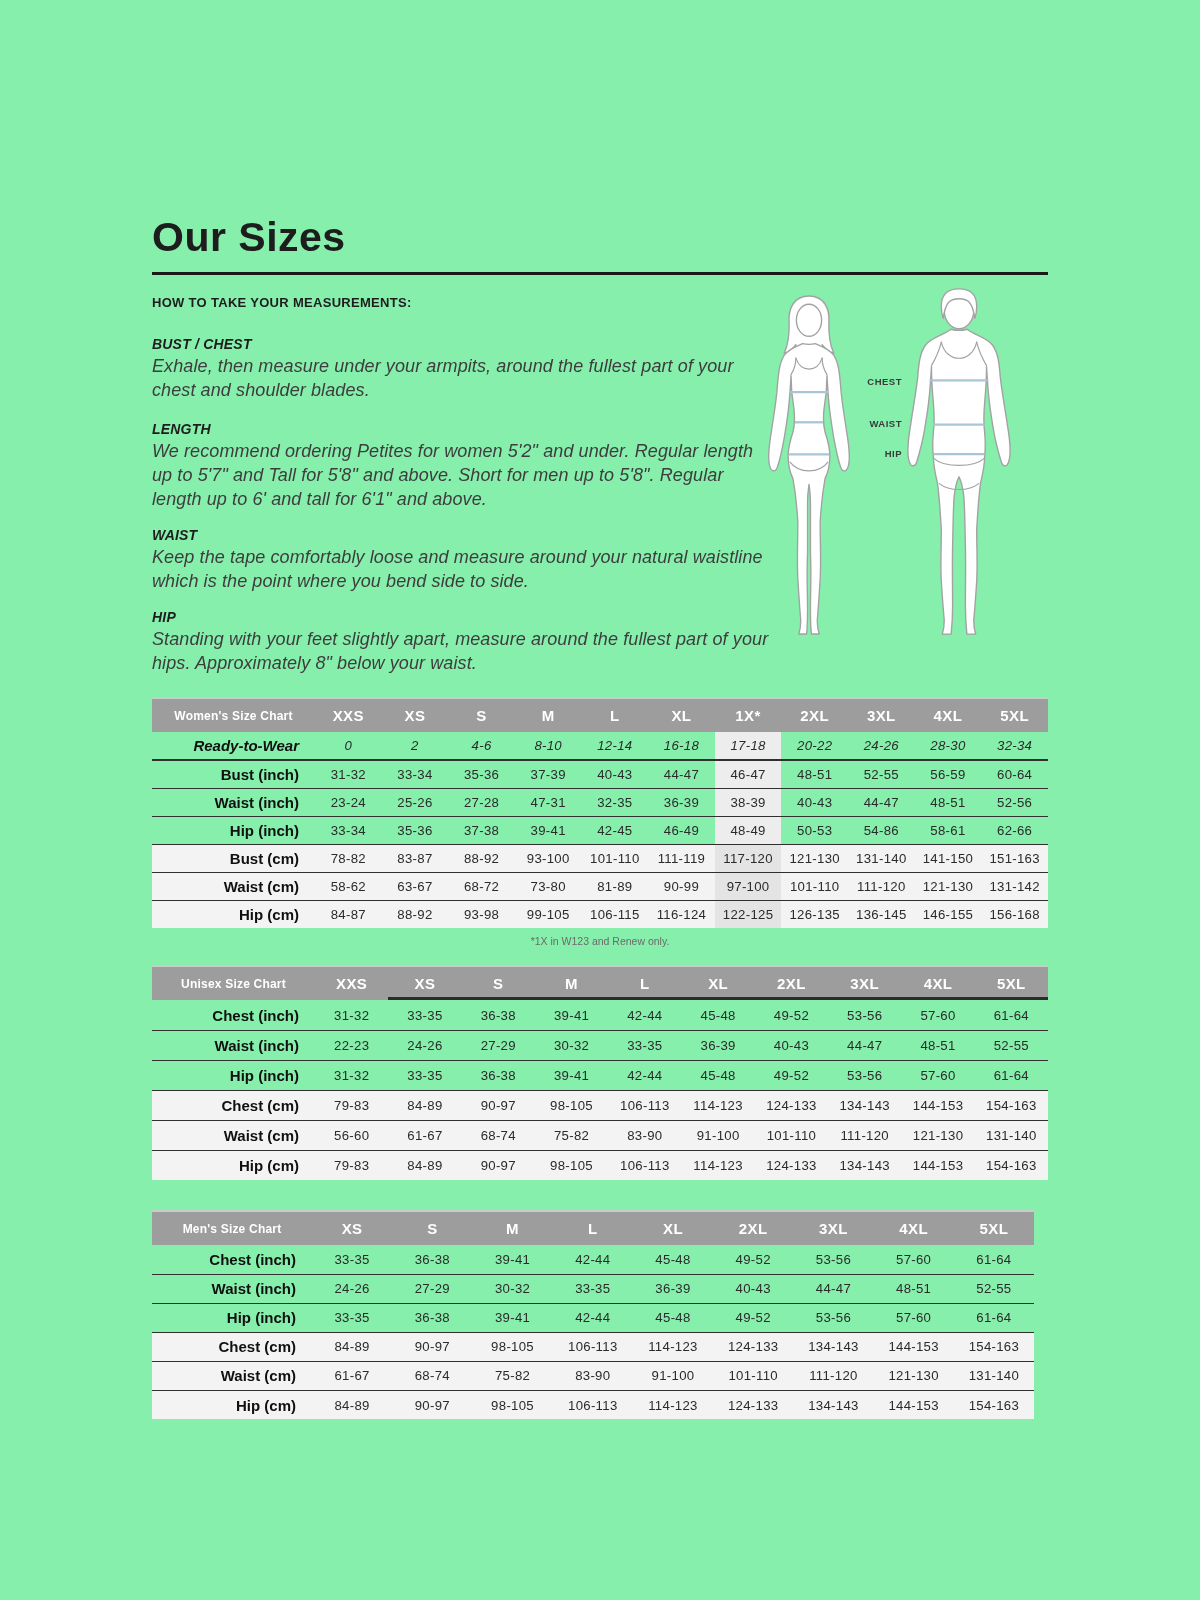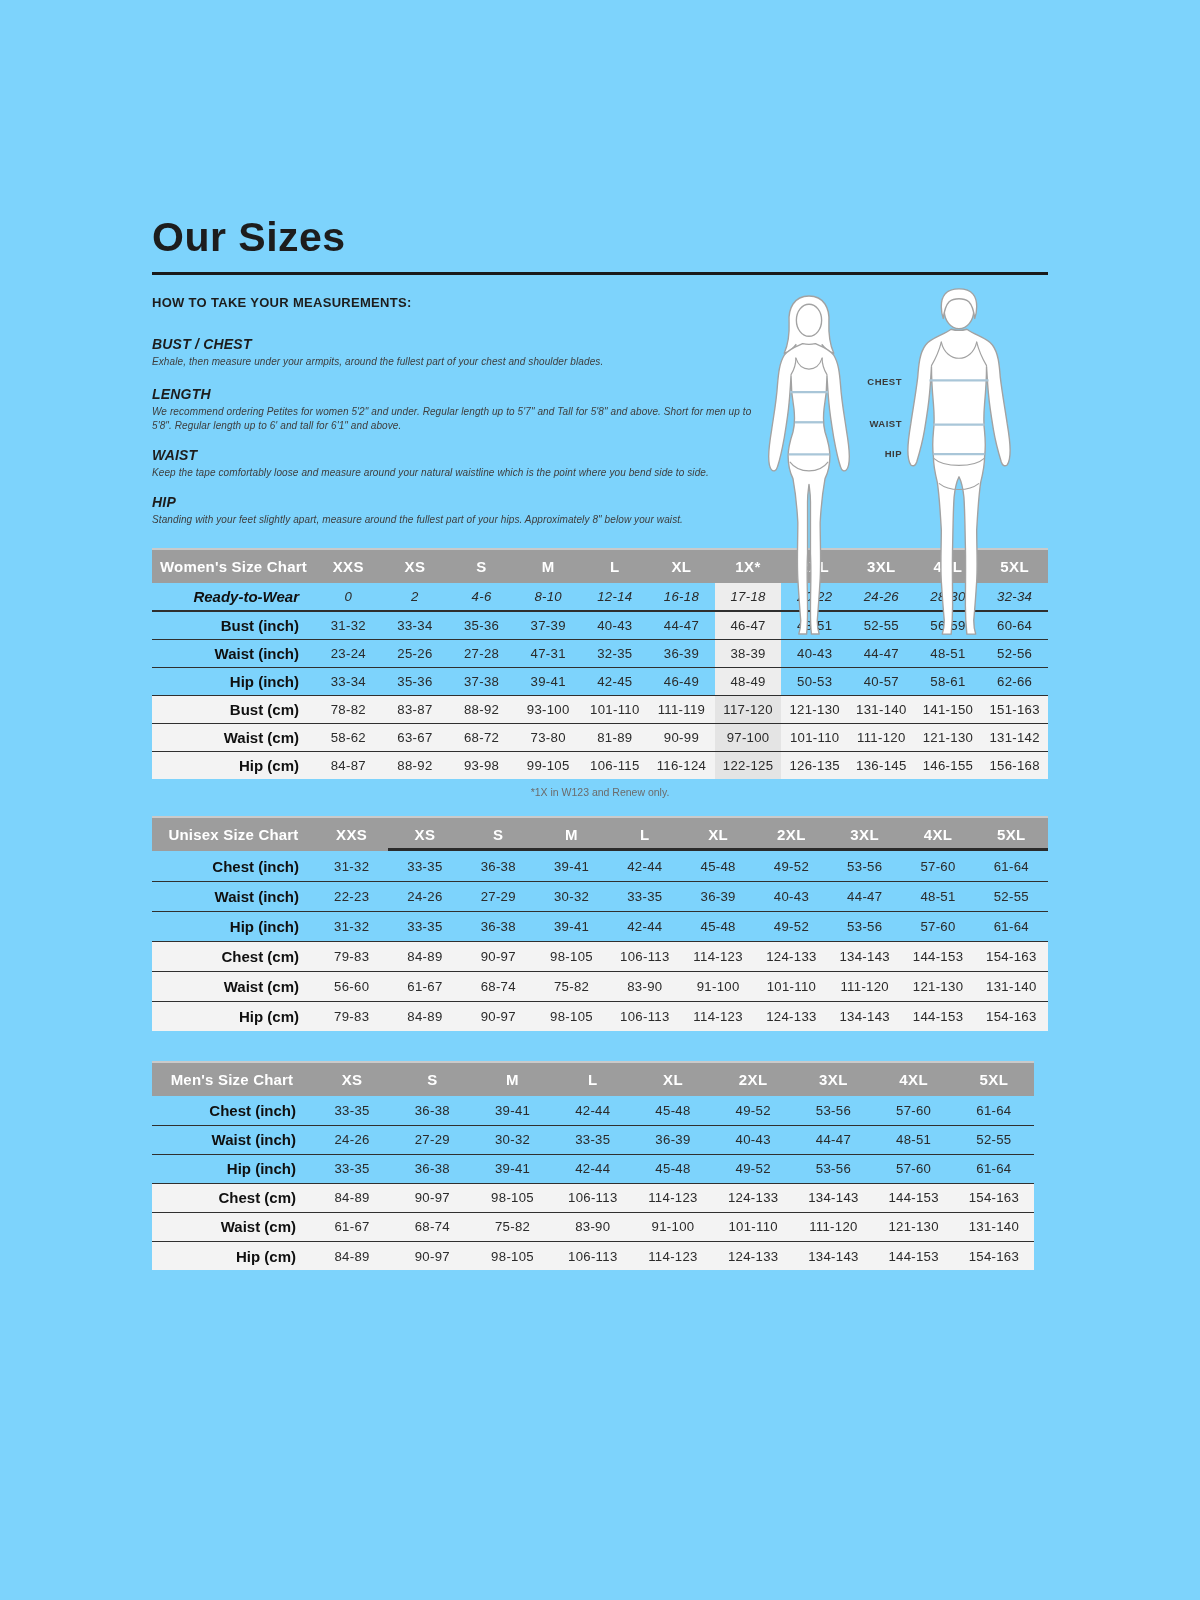--- a/index.html
+++ b/index.html
@@ -1,49 +1,49 @@
 <!DOCTYPE html>
 <html><head>
 <meta charset="utf-8">
 <style>
   * { margin:0; padding:0; box-sizing:border-box; }
   html,body { background:#ffffff; }
   body { font-family:"Liberation Sans", sans-serif; color:#222; }
-  .page { position:relative; width:1200px; height:1600px; background:#7dd3fc; overflow:hidden; }
+  .page { position:relative; width:1200px; height:1600px; background:#86efac; overflow:hidden; }
   .content { position:absolute; left:152px; top:0; width:896px; }
 
   .page-title { margin-top:214px; font-size:41px; font-weight:800; letter-spacing:.5px; color:#1d1d1d; }
   .title-rule { border:none; border-top:3px solid #1a1a1a; margin-top:11px; width:896px; }
 
   .howto-heading { margin-top:20px; font-size:13px; font-weight:700; letter-spacing:.3px; color:#1d1d1d; }
 
   .m-section { width:618px;font-style:italic; }
   .m-section .sec-heading { font-size:14px; font-weight:700; letter-spacing:.2px; color:#1d1d1d; margin-bottom:3px; }
-  .m-section .sec-body { font-size:10px; color:#3d3d3d; line-height:1.33; letter-spacing:.1px; }
+  .m-section .sec-body { font-size:18px; color:#3d3d3d; line-height:1.33; letter-spacing:.1px; }
   .sec-bust { margin-top:26px; }
   .sec-length { margin-top:18px; }
   .sec-waist { margin-top:15px; }
   .sec-hip { margin-top:15px; }
 
   
   .figures { position:absolute; left:752px; top:282px; width:266px; height:362px; }
   .fig-woman { position:absolute; left:6px; top:10px; width:102px; height:347px; }
   .fig-man { position:absolute; left:148px; top:0; width:118px; height:360px; }
   .fig-label { position:absolute; left:108px; width:42px; text-align:right; font-size:9.5px; font-weight:700;
                letter-spacing:.5px; color:#3a3a3a; }
   .lbl-chest { top:94px; } .lbl-waist { top:136px; } .lbl-hip { top:166px; }
   .outline { fill:#ffffff; stroke:#a2a2a2; stroke-width:1.4; stroke-linejoin:round; }
   .detail  { fill:none; stroke:#a2a2a2; stroke-width:1.2; stroke-linecap:round; }
   .measure { stroke:#a9c6d8; stroke-width:2.4; }
 
   
   table { border-collapse:collapse; table-layout:fixed; width:896px; border-top:2px solid #cacaca; }
   thead th { background:#9d9d9d; color:#fff; font-weight:700; font-size:15px; height:34px;
              letter-spacing:.4px; text-align:center; }
-  thead th.t-title { font-size:15px; letter-spacing:.2px; width:163px; }
+  thead th.t-title { font-size:12px; letter-spacing:.2px; width:163px; }
   tbody tr { border-bottom:1.5px solid #2f2f2f; }
   tbody tr:last-child { border-bottom:none; }
   tbody th.row-label { text-align:right; padding-right:16px; font-size:15px; font-weight:700; color:#101010; }
   tbody td { text-align:center; font-size:13.2px; color:#2b2b2b; letter-spacing:.3px; }
   .row-shaded { background:#f3f3f3; }
 
   .womens { margin-top:22px; }
   .womens tbody tr { height:28px; }
   .womens tbody tr:first-child { border-bottom-width:2.5px;font-style:italic; }
   .womens tbody td.hl { background:#ededed; }
@@ -150,21 +150,21 @@
           <tr>
             <th class="row-label">Hip (inch)</th>
             <td>33-34</td>
             <td>35-36</td>
             <td>37-38</td>
             <td>39-41</td>
             <td>42-45</td>
             <td>46-49</td>
             <td class="hl">48-49</td>
             <td>50-53</td>
-            <td>40-57</td>
+            <td>54-86</td>
             <td>58-61</td>
             <td>62-66</td>
           </tr>
           <tr class="row-shaded">
             <th class="row-label">Bust (cm)</th>
             <td>78-82</td>
             <td>83-87</td>
             <td>88-92</td>
             <td>93-100</td>
             <td>101-110</td>

